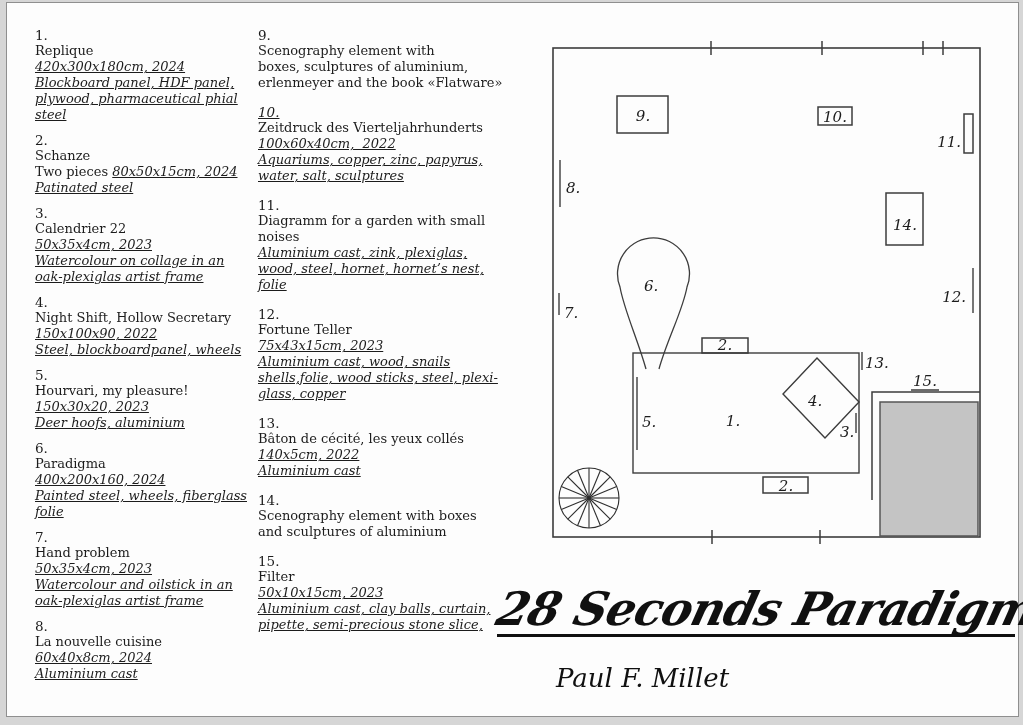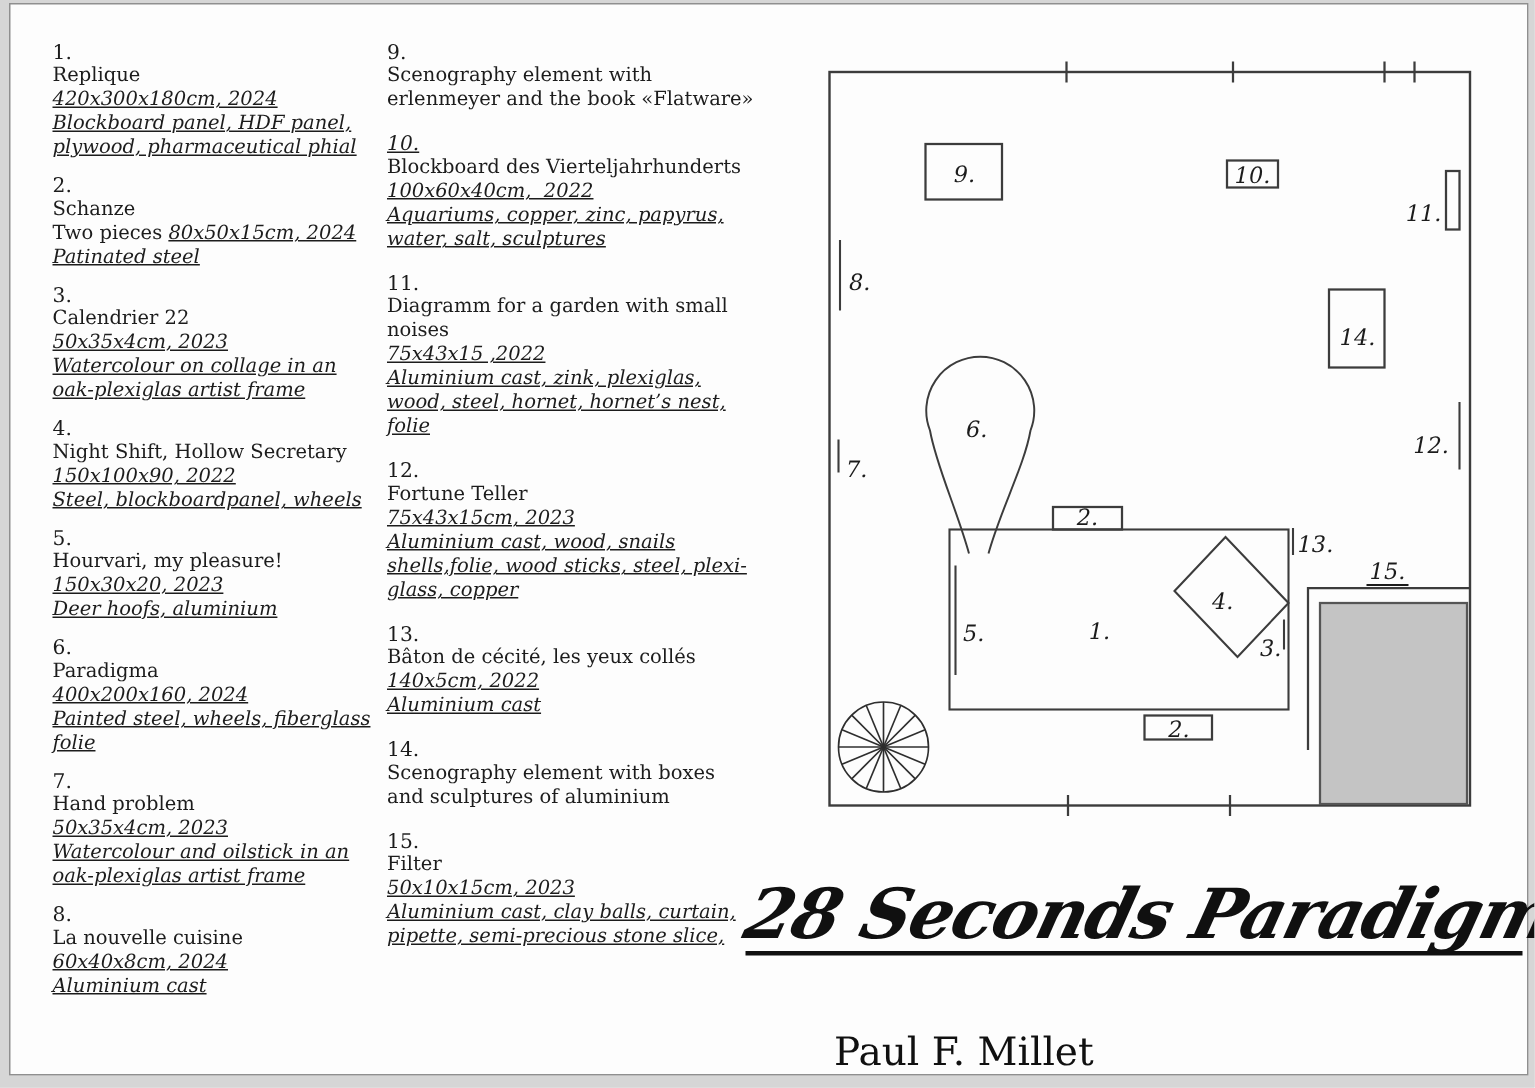--- a/index.html
+++ b/index.html
@@ -17,35 +17,36 @@
   .line{white-space:pre-wrap;}
   .it{font-style:italic;text-decoration:underline;}
   
   svg.plan{position:absolute;left:0;top:0;}
   .plabel{font-family:"DejaVu Serif",serif;font-style:italic;font-size:15px;fill:#1c1c1c;}
   
   .sig-title{position:absolute;left:498px;top:582px;width:517px;text-align:center;
              font-size:46px;font-style:italic;font-weight:bold;letter-spacing:-1px;
              transform:skewX(-14deg);color:#101010;white-space:nowrap;}
   .strike{position:absolute;left:497px;top:634px;width:518px;height:3px;background:#101010;}
-  .sig-artist{position:absolute;left:556px;top:663px;font-size:26px;color:#101010;margin-top:24px;}
+  .sig-artist{position:absolute;left:556px;top:663px;font-size:26px;font-style:italic;color:#101010;}
 </style>
 </head>
 <body>
 
 <div class="wrap">
   <div class="page"></div>
 
   <div class="col col0">
       <div class="item">
         <div class="num">1.</div>
         <div class="line"><span>Replique</span></div>
         <div class="line"><span class="it">420x300x180cm, 2024</span></div>
         <div class="line"><span class="it">Blockboard panel, HDF panel,</span></div>
         <div class="line"><span class="it">plywood, pharmaceutical phial</span></div>
+        <div class="line"><span class="it">steel</span></div>
       </div>
       <div class="item">
         <div class="num">2.</div>
         <div class="line"><span>Schanze</span></div>
         <div class="line"><span>Two pieces </span><span class="it">80x50x15cm, 2024</span></div>
         <div class="line"><span class="it">Patinated steel</span></div>
       </div>
       <div class="item">
         <div class="num">3.</div>
         <div class="line"><span>Calendrier 22</span></div>
@@ -83,34 +84,34 @@
         <div class="num">8.</div>
         <div class="line"><span>La nouvelle cuisine</span></div>
         <div class="line"><span class="it">60x40x8cm, 2024</span></div>
         <div class="line"><span class="it">Aluminium cast</span></div>
       </div>
     </div>
   <div class="col col1">
       <div class="item">
         <div class="num">9.</div>
         <div class="line"><span>Scenography element with</span></div>
+        <div class="line"><span>boxes, sculptures of aluminium,</span></div>
         <div class="line"><span>erlenmeyer and the book «Flatware»</span></div>
       </div>
       <div class="item">
         <div class="num it">10.</div>
-        <div class="line"><span>Blockboard des Vierteljahrhunderts</span></div>
+        <div class="line"><span>Zeitdruck des Vierteljahrhunderts</span></div>
         <div class="line"><span class="it">100x60x40cm,  2022</span></div>
         <div class="line"><span class="it">Aquariums, copper, zinc, papyrus,</span></div>
         <div class="line"><span class="it">water, salt, sculptures</span></div>
       </div>
       <div class="item">
         <div class="num">11.</div>
         <div class="line"><span>Diagramm for a garden with small</span></div>
         <div class="line"><span>noises</span></div>
-        <div class="line"><span class="it">75x43x15 ,2022</span></div>
         <div class="line"><span class="it">Aluminium cast, zink, plexiglas,</span></div>
         <div class="line"><span class="it">wood, steel, hornet, hornet’s nest,</span></div>
         <div class="line"><span class="it">folie</span></div>
       </div>
       <div class="item">
         <div class="num">12.</div>
         <div class="line"><span>Fortune Teller</span></div>
         <div class="line"><span class="it">75x43x15cm, 2023</span></div>
         <div class="line"><span class="it">Aluminium cast, wood, snails</span></div>
         <div class="line"><span class="it">shells,folie, wood sticks, steel, plexi-</span></div>

